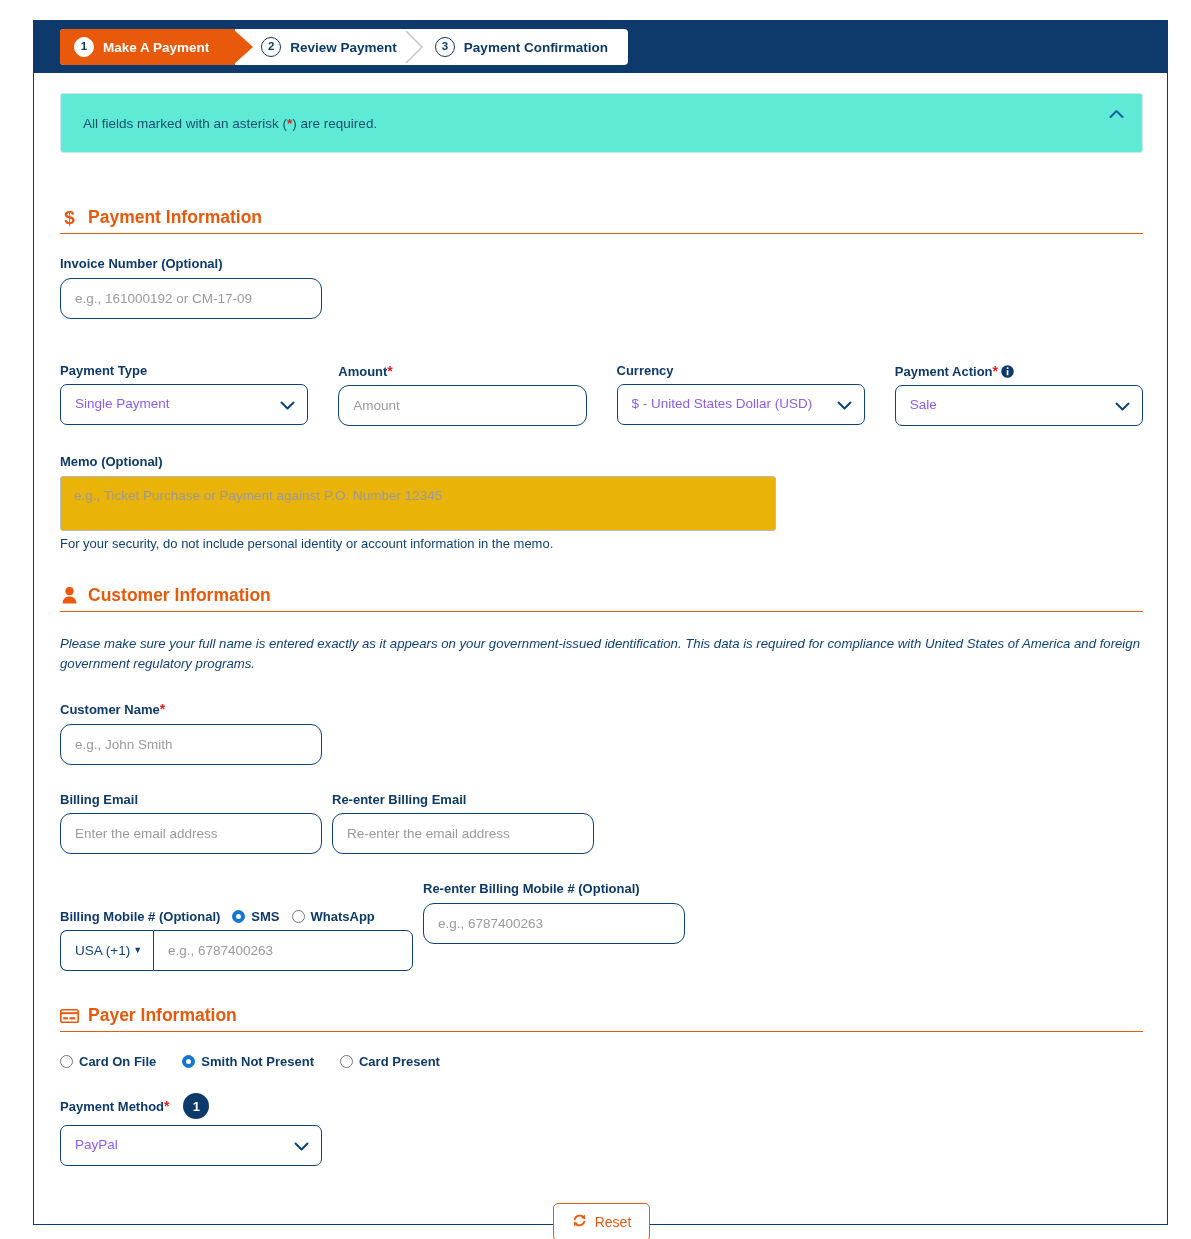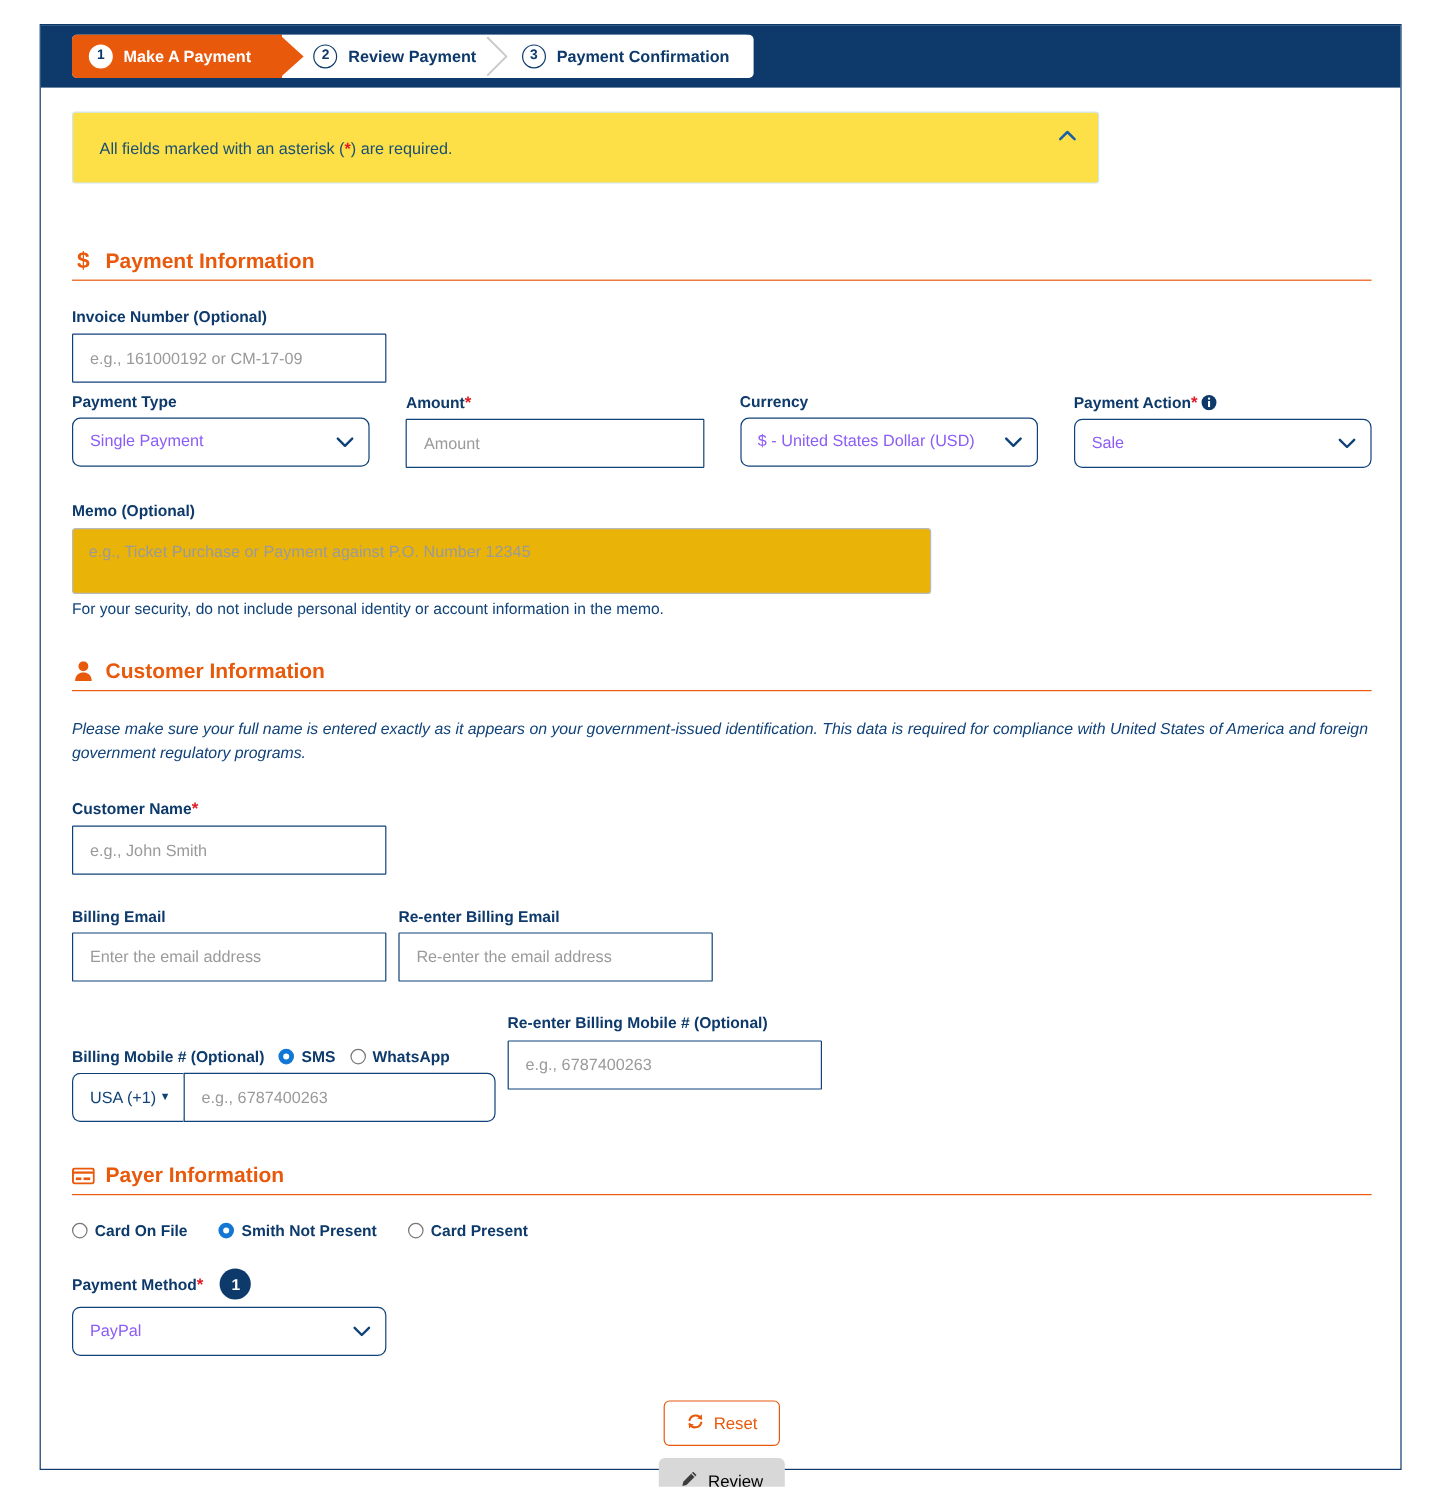--- a/index.html
+++ b/index.html
@@ -104,23 +104,23 @@
     pointer-events: none;
   }
   .step .arrow svg { display: block; }
   .step.active .arrow { right: -20px; width: 22px; z-index: 2; }
 
   
   .banner {
     position: absolute;
     left: 26px;
     top: 72px;
-    width: 856px;
-    box-sizing: border-box;
-    background: #fde047;
+    width: 1083px;
+    box-sizing: border-box;
+    background: #5eead4;
     border: 1px solid #cfe6f1;
     border-radius: 3px;
     padding: 20px 22px 18px 22px;
   }
   .banner-line {
     font-size: 13.5px;
     color: #1b4f72;
     line-height: 1.45;
   }
   .banner-line + .banner-line { margin-top: 17px; }
@@ -181,21 +181,21 @@
     margin-bottom: 6px;
     display: block;
     line-height: 1.2;
   }
   .req { color: #e01b24; font-weight: bold; font-size: 14px; }
 
   .inp {
     box-sizing: border-box;
     height: 41px;
     border: 1.4px solid #10427a;
-    border-radius: 1px;
+    border-radius: 11px;
     background: #ffffff;
     font-family: "Liberation Sans", sans-serif;
     font-size: 13.5px;
     color: #10427a;
     padding: 0 14px;
     outline: none;
     width: 100%;
     display: block;
   }
   .inp::placeholder { color: #9a9a9a; }
@@ -455,21 +455,21 @@
       <div class="section-head">
         <span class="sec-icon dollar">$</span>
         <span>Payment Information</span>
       </div>
 
       <div style="width:262px;">
         <label class="field-label">Invoice Number (Optional)</label>
         <input class="inp" type="text" placeholder="e.g., 161000192 or CM-17-09" style="">
       </div>
 
-      <div class="row" style="margin-top:8px;gap:20px;">
+      <div class="row" style="margin-top:44px;gap:20px;">
 
         <div class="col-payment-type">
           <label class="field-label">Payment Type</label>
           <div class="sel-wrap">
             <div class="sel-txt">Single Payment</div>
             <span class="chev">
               <svg width="15" height="9" viewBox="0 0 15 9">
                   <path d="M1.5,1.5 L7.5,7.5 L13.5,1.5" fill="none" stroke="#10427a" stroke-width="2" stroke-linecap="round" stroke-linejoin="round"></path>
                 </svg>
             </span>

